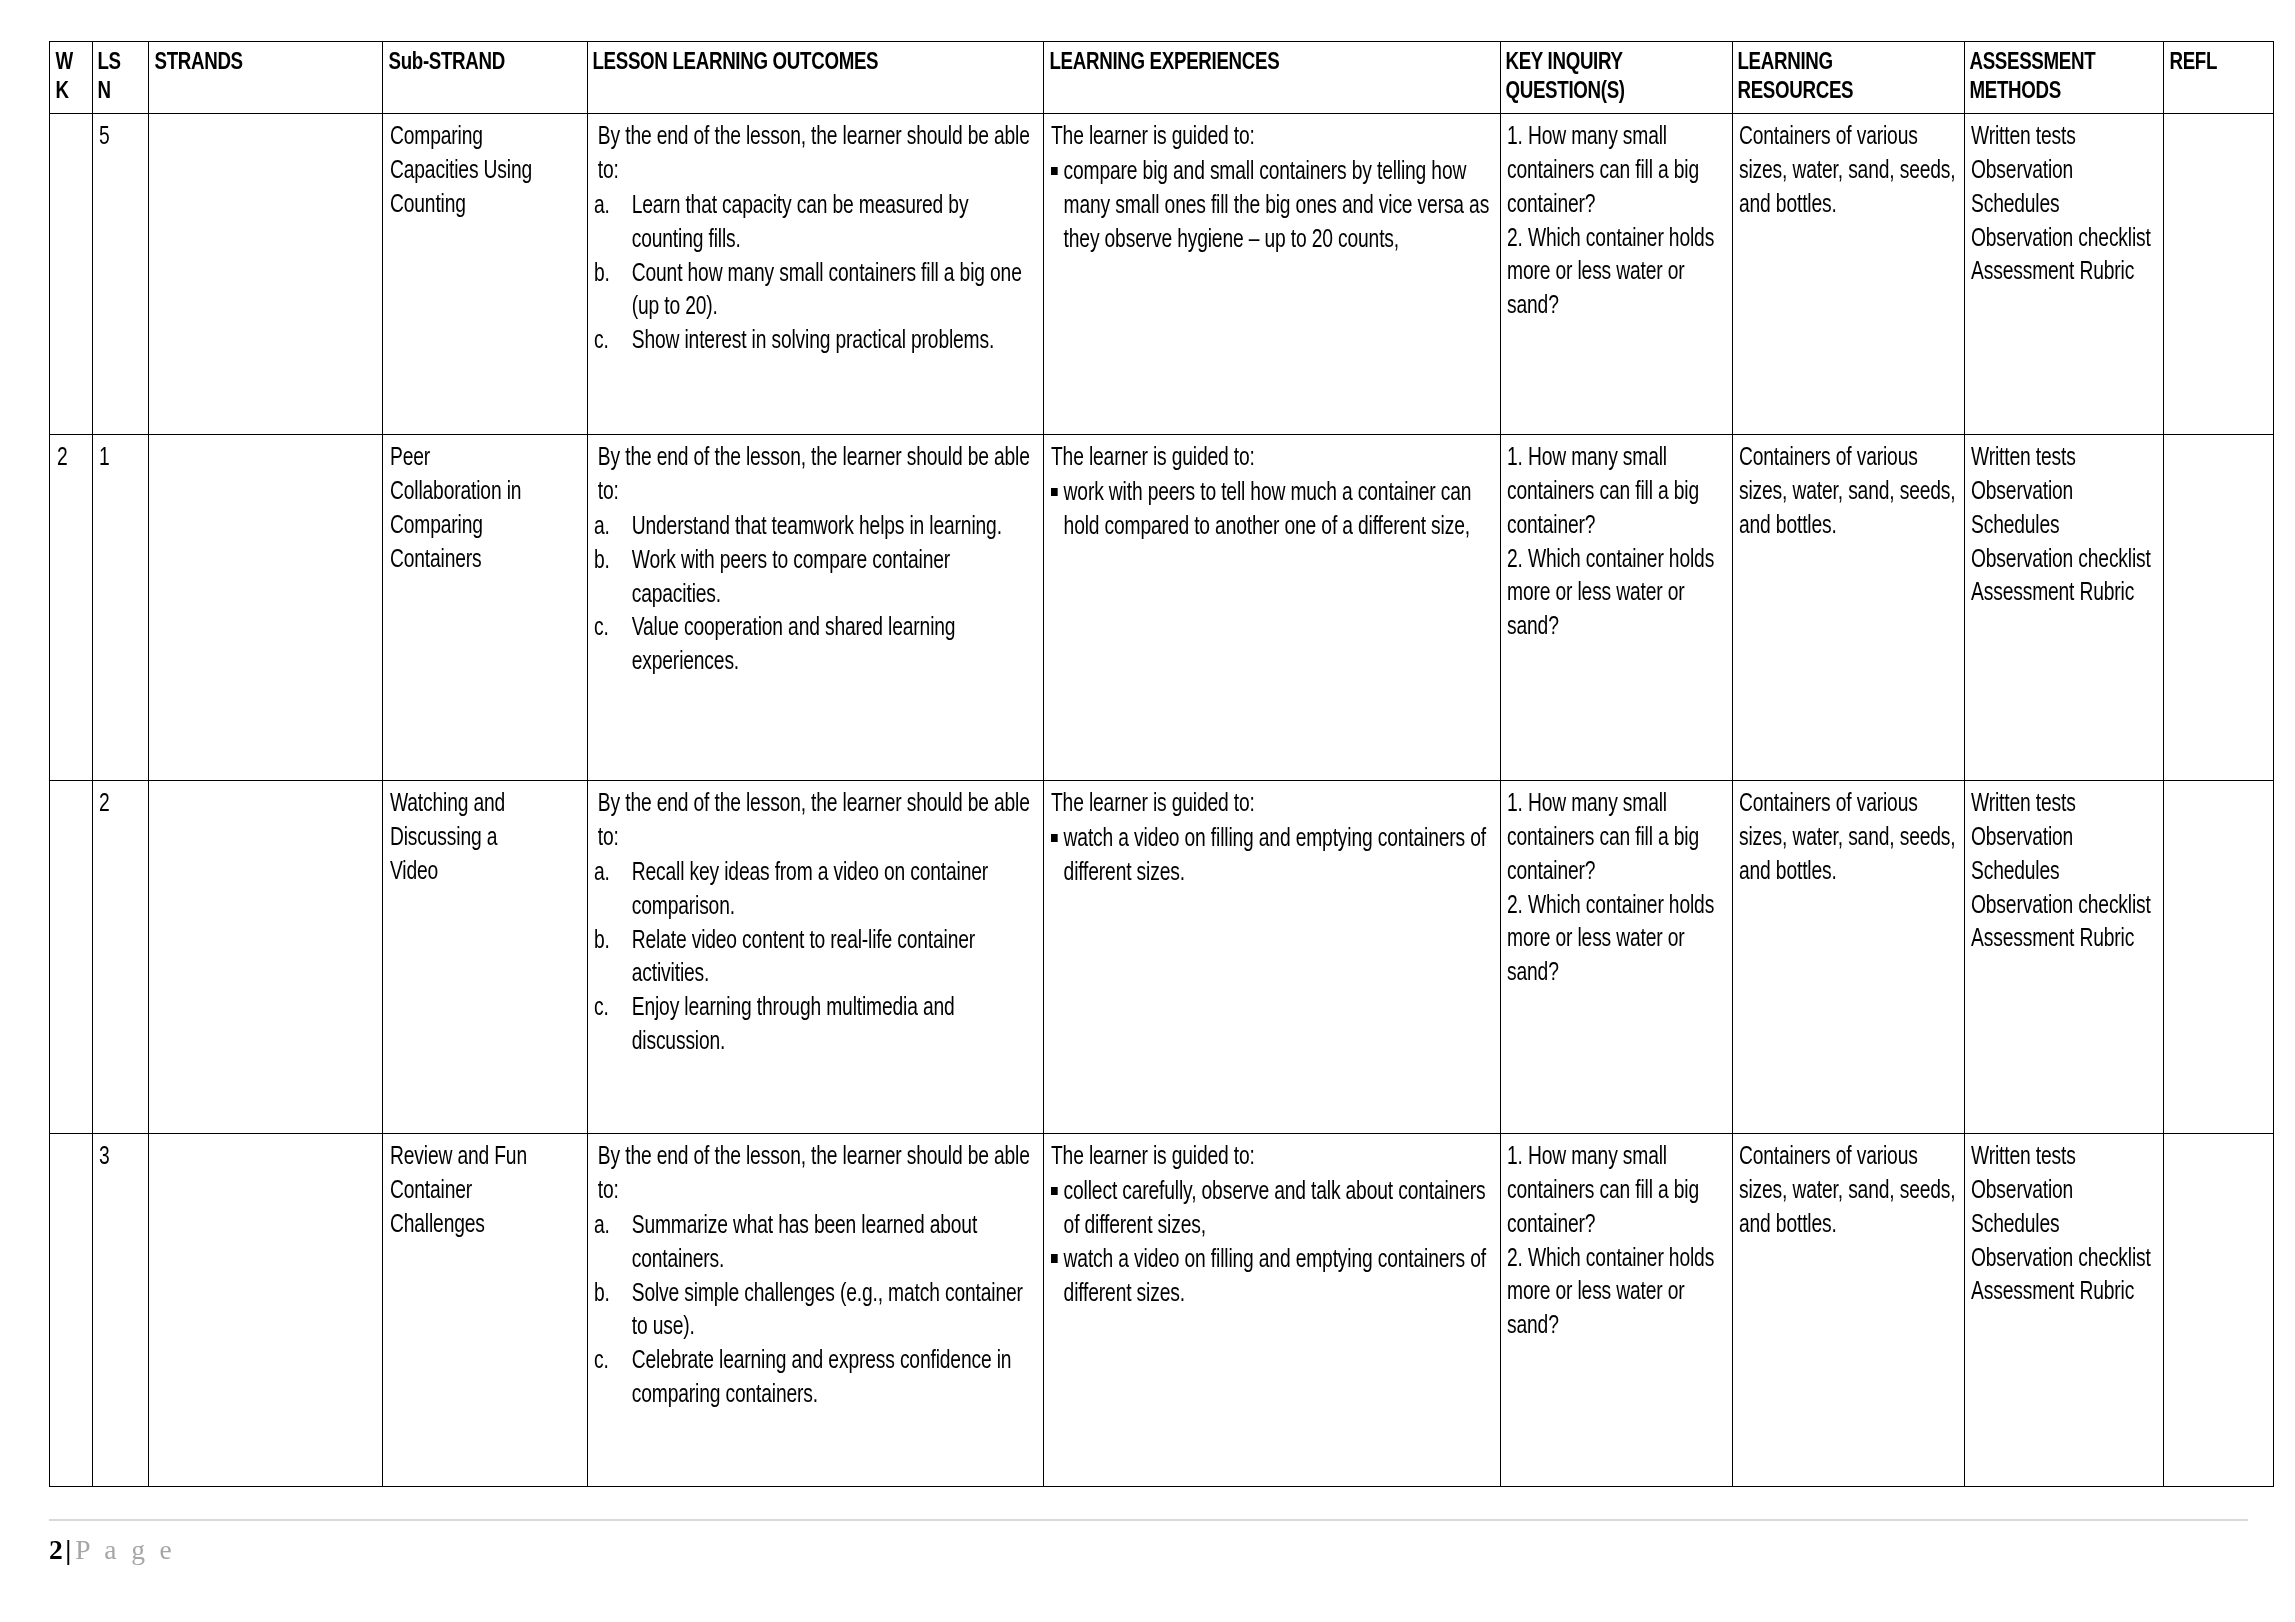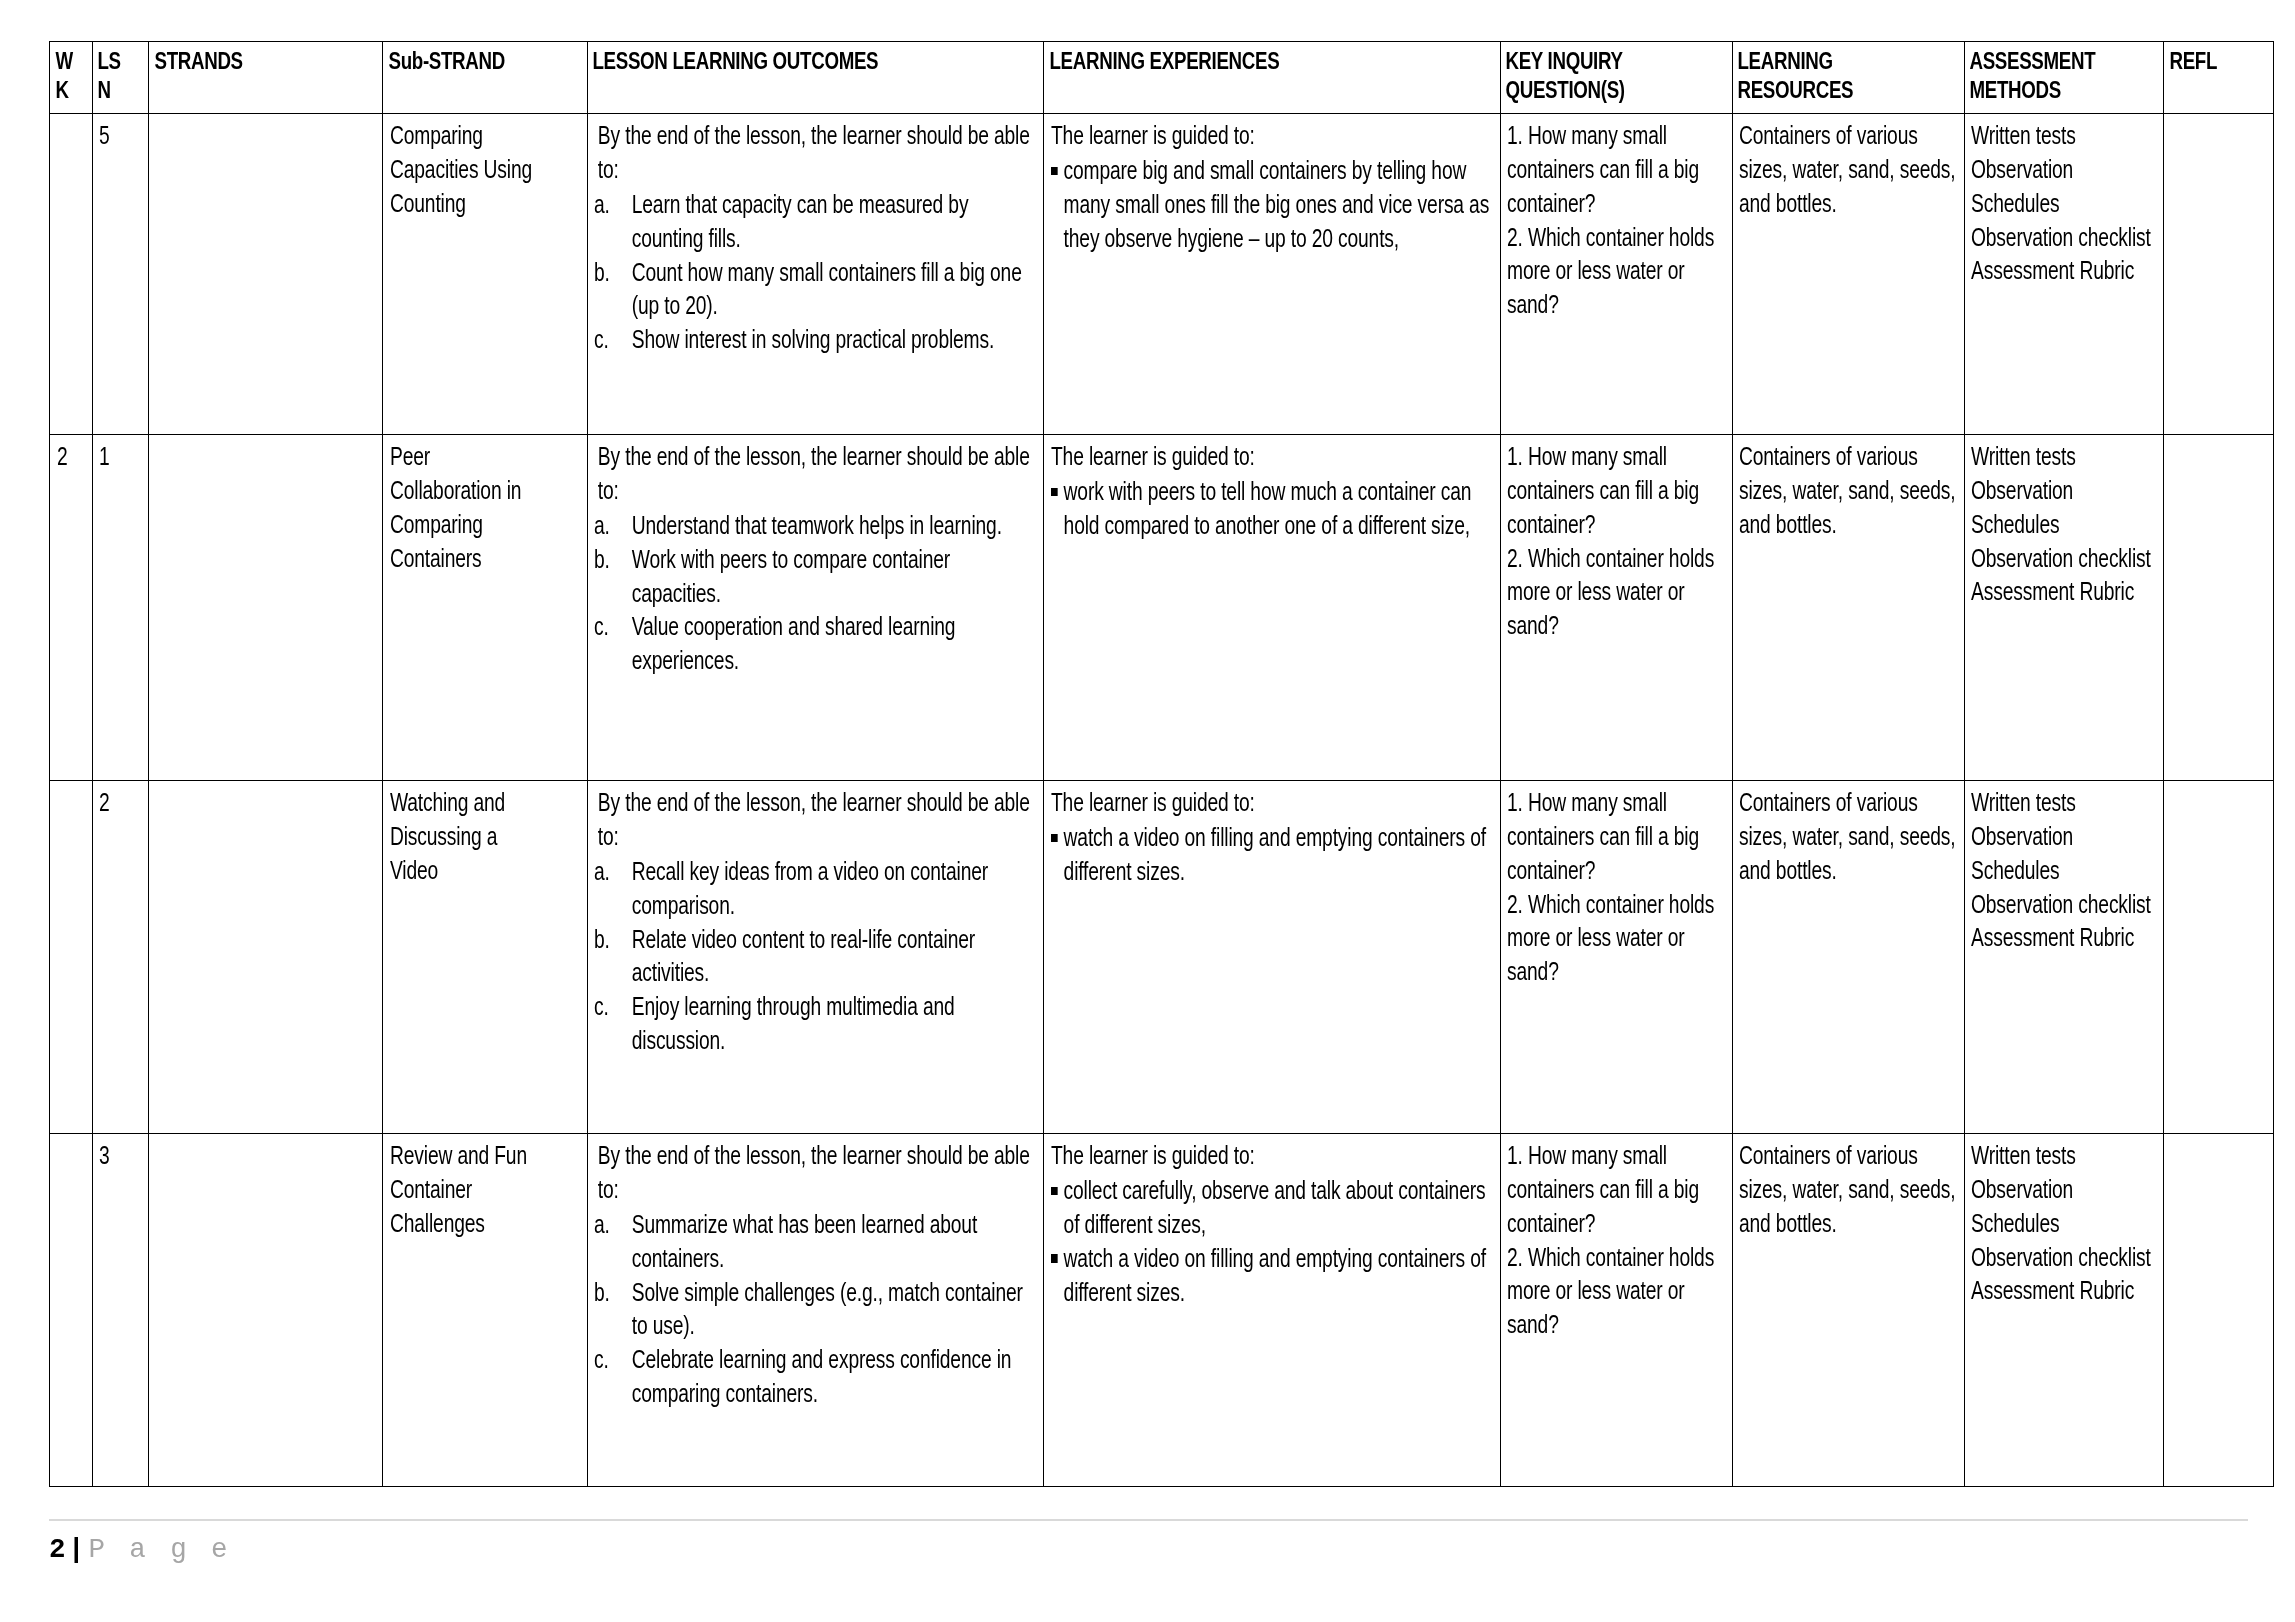--- a/index.html
+++ b/index.html
@@ -143,21 +143,21 @@
   .footer .rule {
     width: 2199px;
     height: 2px;
     background: #d9d9d9;
   }
   .footer .ftext {
     margin-top: 13px;
     font-size: 27.5px;
     color: #a6a6a6;
     letter-spacing: 3.9px;
-    font-family: Liberation Mono, monospace;
+    font-family: Liberation Serif, serif;
   }
   .footer .ftext .pnum {
     color: #000;
     font-weight: 700;
     letter-spacing: 0;
   }
   .footer .ftext .bar {
     color: #000;
     font-weight: 700;
     letter-spacing: 0;

